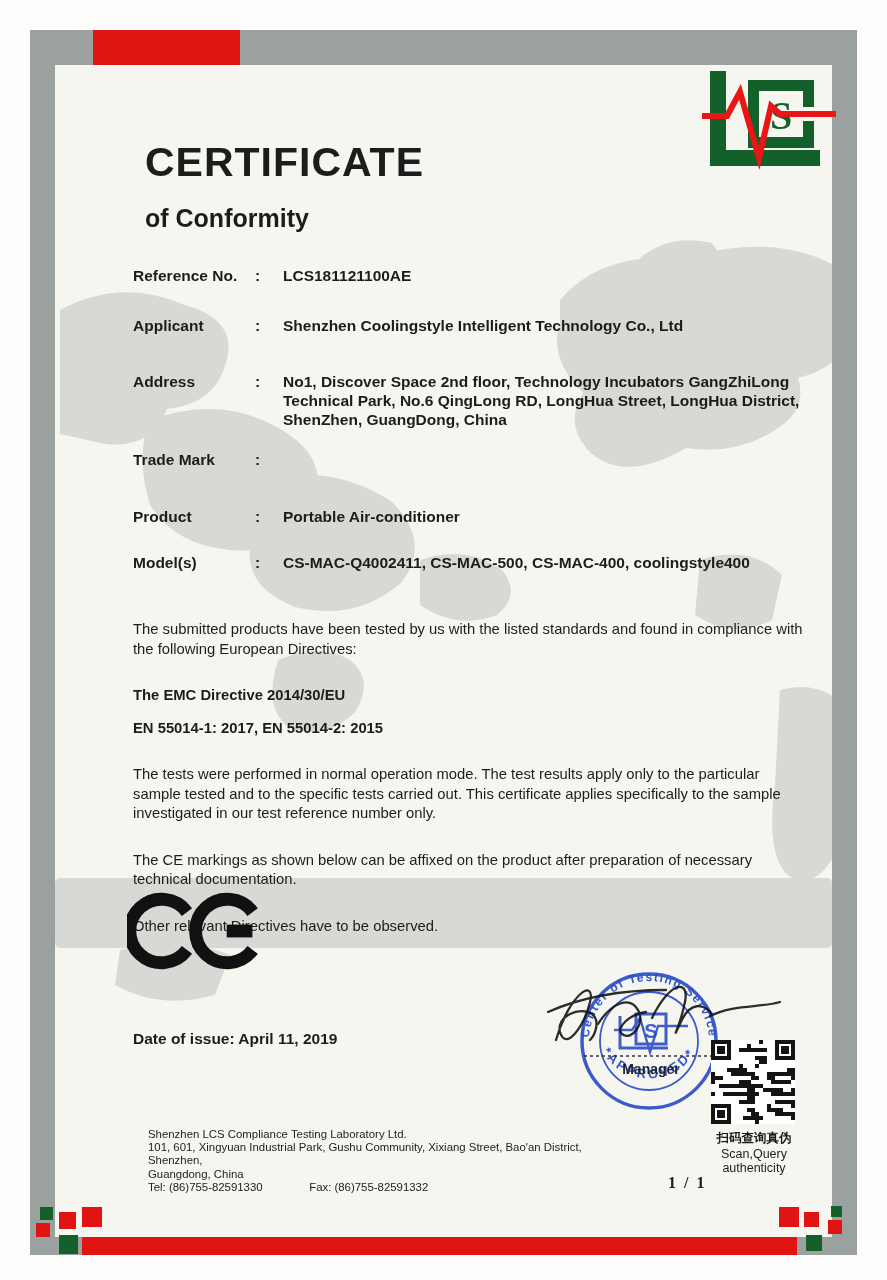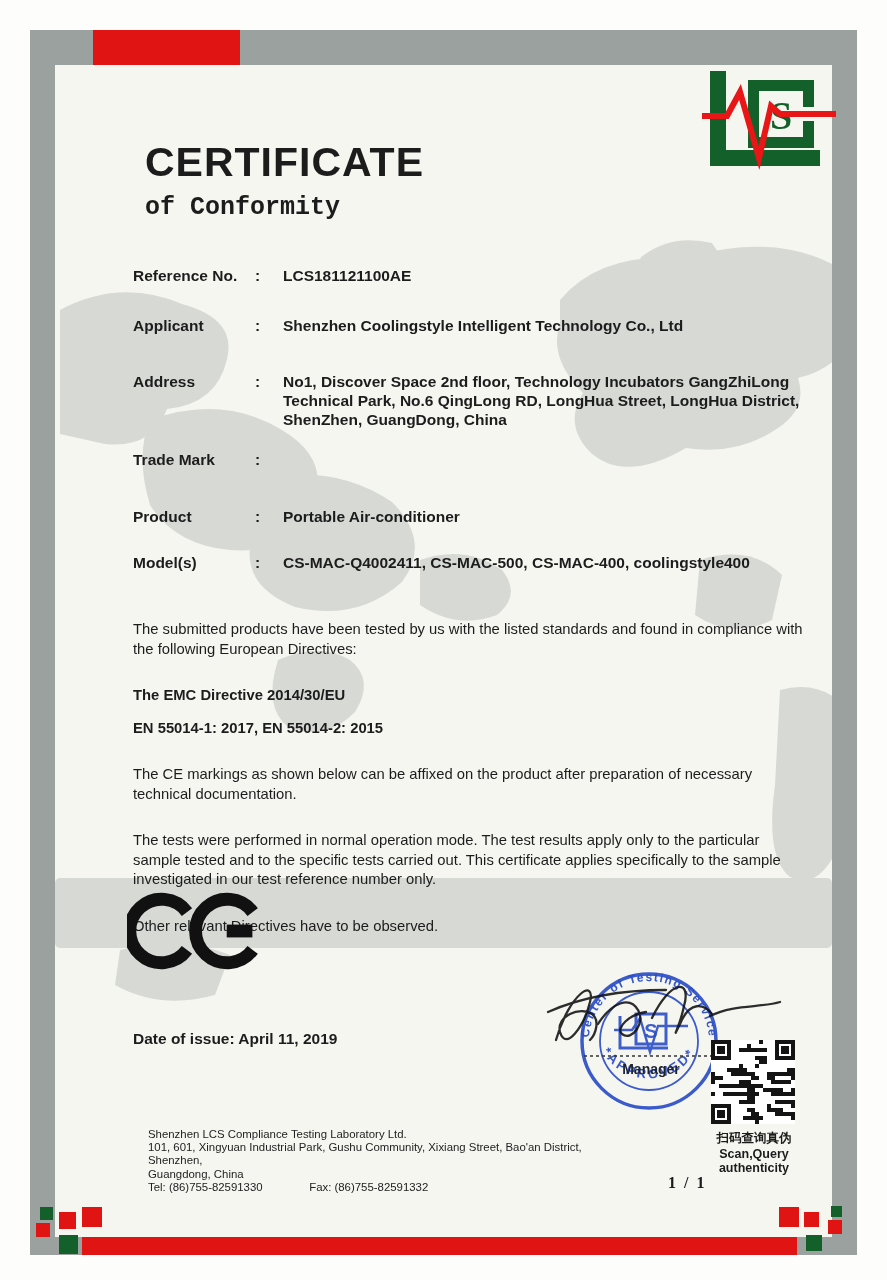--- a/index.html
+++ b/index.html
@@ -21,21 +21,21 @@
   .sq.green{background:#14602a;}
 
   
   .mapsvg{position:absolute;left:0;top:0;}
 
   
   .content{position:absolute;left:0;top:0;width:887px;height:1265px;z-index:3;}
 
   .title-block{position:absolute;left:145px;top:140px;}
   .title-main{font-size:41px;font-weight:bold;letter-spacing:1px;line-height:44px;}
-  .title-sub{font-size:25px;font-weight:bold;margin-top:9px;font-family:Liberation Mono, monospace;}
+  .title-sub{font-size:25px;font-weight:bold;margin-top:20px;}
 
   .fields{position:absolute;left:133px;top:266px;width:680px;}
   .field-row{display:flex;font-size:15.5px;font-weight:bold;line-height:19px;}
   .f-label{width:122px;flex:none;}
   .f-colon{width:28px;flex:none;}
   .f-value{flex:1;}
   .field-row:nth-child(1){margin-bottom:31px;}
   .field-row:nth-child(2){margin-bottom:37px;}
   .field-row:nth-child(3){margin-bottom:21px;}
   .field-row:nth-child(4){margin-bottom:38px;}
@@ -55,21 +55,21 @@
   .sig-svg{position:absolute;left:-14px;top:4px;}
   .manager-label{position:absolute;left:58px;top:105px;width:90px;text-align:center;font-size:14px;font-weight:bold;color:#1d2430;}
 
   .qr-block{position:absolute;left:688px;top:1040px;width:132px;}
   .qr-code{position:relative;width:84px;height:84px;margin-left:23px;background:#fff;}
   .qm{position:absolute;width:4px;height:4px;background:#141414;}
   .qf{position:absolute;width:20px;height:20px;border:4px solid #141414;background:#fff;box-sizing:border-box;}
   .qf::after{content:"";position:absolute;left:2px;top:2px;width:8px;height:8px;background:#141414;}
   .qf.tl{left:0;top:0;} .qf.tr{right:0;top:0;} .qf.bl{left:0;bottom:0;}
   .qr-caption-zh{margin-top:6px;text-align:center;font-size:12.5px;font-weight:bold;}
-  .qr-caption-en{text-align:center;font-size:12.5px;font-weight:bold;}
+  .qr-caption-en{text-align:center;font-size:12.5px;font-weight:normal;}
 
   .footer{position:absolute;left:148px;top:1128px;width:480px;font-size:11.4px;line-height:13.2px;color:#222;}
   .footer .cols span{display:inline-block;width:158px;}
   .footer .cols span + span{width:auto;}
 
   .page-num{position:absolute;left:668px;top:1174px;font-family:Liberation Serif, serif;font-size:16px;font-weight:bold;letter-spacing:2px;}
 </style>
 </head>
 <body>
 
@@ -161,22 +161,22 @@
         <span class="f-label">Model(s)</span>
         <span class="f-colon">:</span>
         <span class="f-value">CS-MAC-Q4002411, CS-MAC-500, CS-MAC-400, coolingstyle400</span>
       </div>
     </div>
 
     <div class="body-text">
       <p class="gap">The submitted products have been tested by us with the listed standards and found in compliance with the following European Directives:</p>
       <p class="b">The EMC Directive 2014/30/EU</p>
       <p class="b gap">EN 55014-1: 2017, EN 55014-2: 2015</p>
+      <p class="gap">The tests were performed in normal operation mode. The test results apply only to the particular sample tested and to the specific tests carried out. This certificate applies specifically to the sample investigated in our test reference number only.</p>
       <p class="gap">The CE markings as shown below can be affixed on the product after preparation of necessary technical documentation.</p>
-      <p class="gap">The tests were performed in normal operation mode. The test results apply only to the particular sample tested and to the specific tests carried out. This certificate applies specifically to the sample investigated in our test reference number only.</p>
       <p>Other relevant Directives have to be observed.</p>
     </div>
 
     <svg class="ce-mark" width="142" height="106" viewBox="0 0 188 104">
       <g fill="none" stroke="#111" stroke-width="17">
         <path d="M79.4,26.9 A42,42 0 1 0 79.4,77.1"></path>
         <path d="M166.4,26.9 A42,42 0 1 0 166.4,77.1"></path>
         <path d="M132,52 H 166"></path>
       </g>
     </svg>

